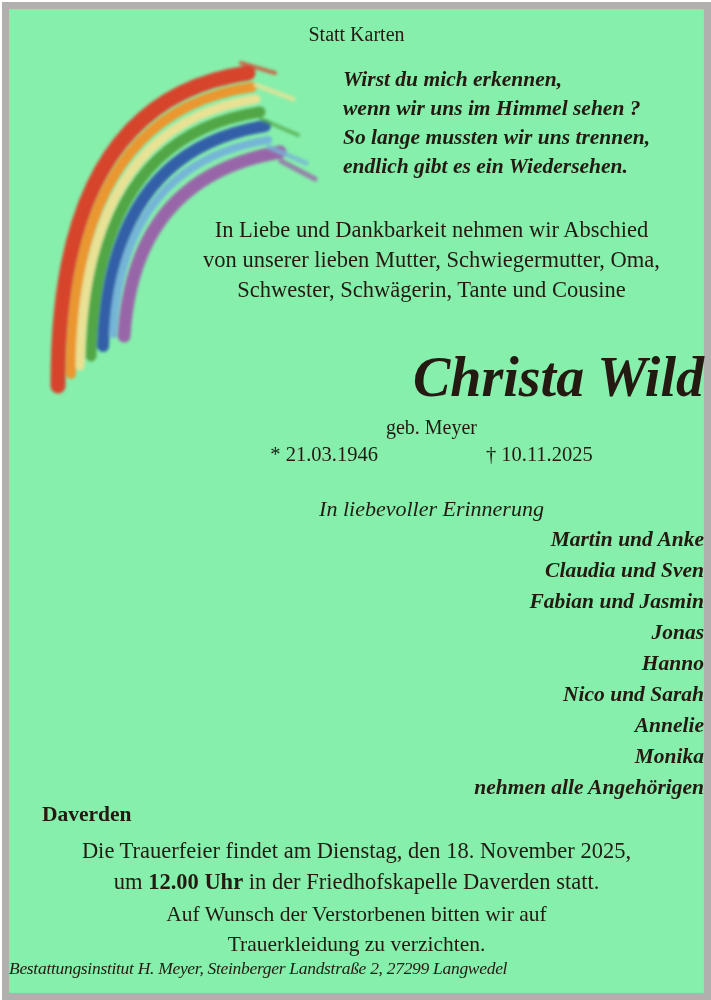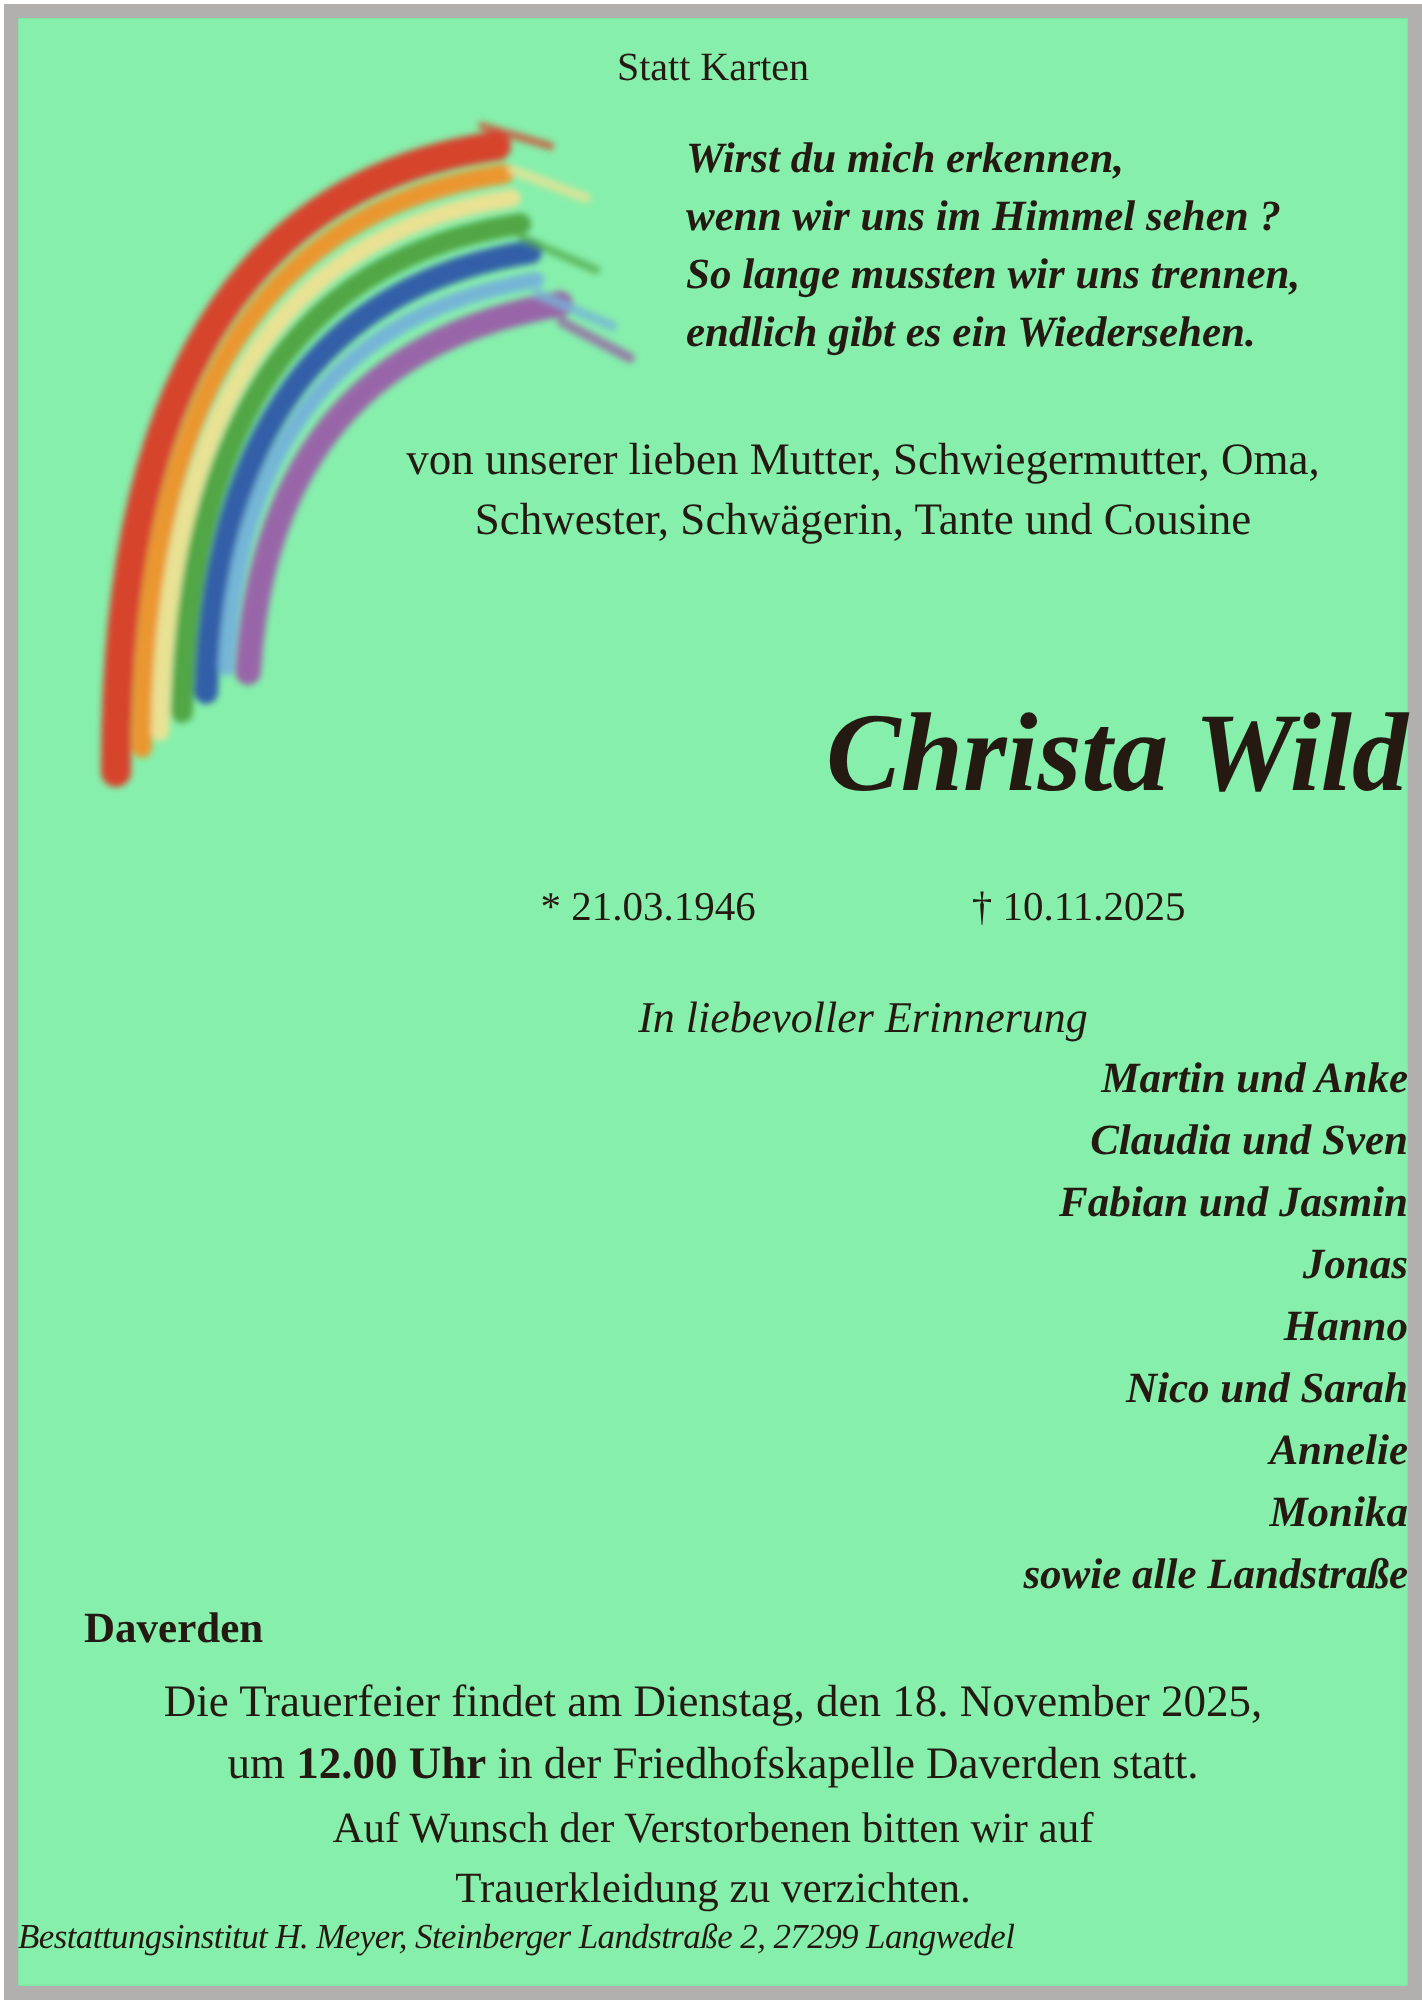--- a/index.html
+++ b/index.html
@@ -112,44 +112,46 @@
   </div>
 
   <div class="poem">
     <div>Wirst du mich erkennen,</div>
     <div>wenn wir uns im Himmel sehen ?</div>
     <div>So lange mussten wir uns trennen,</div>
     <div>endlich gibt es ein Wiedersehen.</div>
   </div>
 
   <div class="intro">
+    <div>In Liebe und Dankbarkeit nehmen wir Abschied</div>
     <div>von unserer lieben Mutter, Schwiegermutter, Oma,</div>
     <div>Schwester, Schwägerin, Tante und Cousine</div>
   </div>
 
   <div class="deceased-name">Christa Wild</div>
 
+  <div class="maiden">geb. Meyer</div>
 
   <div class="dates">
     <span>* 21.03.1946</span>
     <span>† 10.11.2025</span>
   </div>
 
   <div class="erinnerung">In liebevoller Erinnerung</div>
 
   <div class="mourners">
     <div>Martin und Anke</div>
     <div>Claudia und Sven</div>
     <div>Fabian und Jasmin</div>
     <div>Jonas</div>
     <div>Hanno</div>
     <div>Nico und Sarah</div>
     <div>Annelie</div>
     <div>Monika</div>
-    <div>sowie alle Landstraße</div>
+    <div>nehmen alle Angehörigen</div>
   </div>
 
   <div class="daverden">Daverden</div>
 
   <div class="service">
     <div>Die Trauerfeier findet am Dienstag, den 18. November 2025,</div>
     <div><span>um </span><span class="bold">12.00 Uhr</span><span> in der Friedhofskapelle Daverden statt.</span></div>
   </div>
 
   <div class="request">

